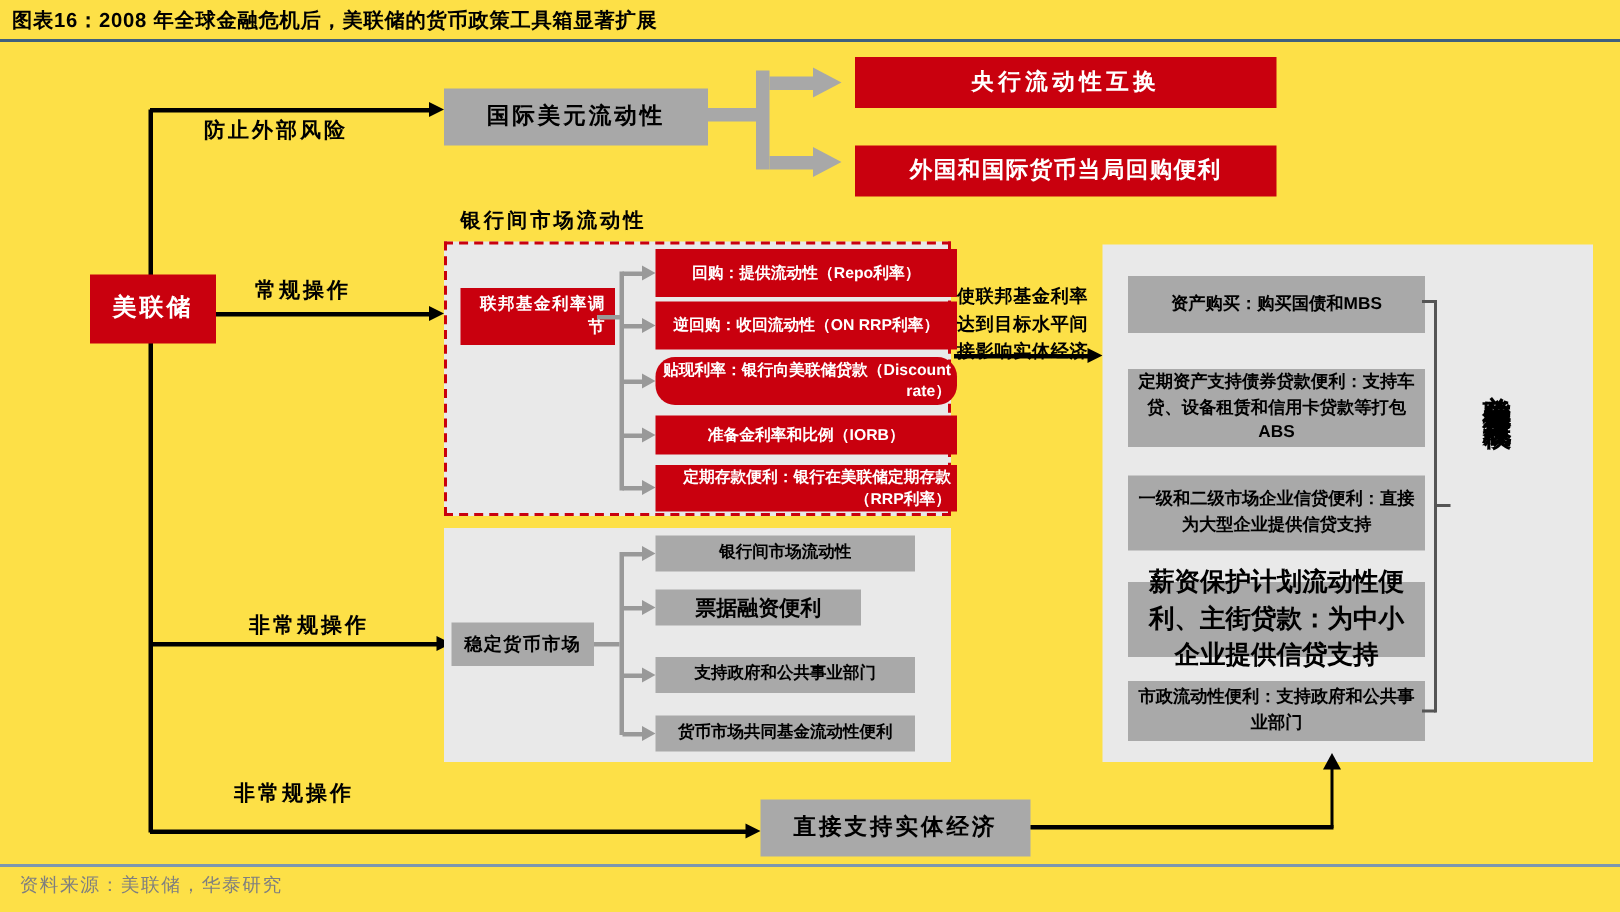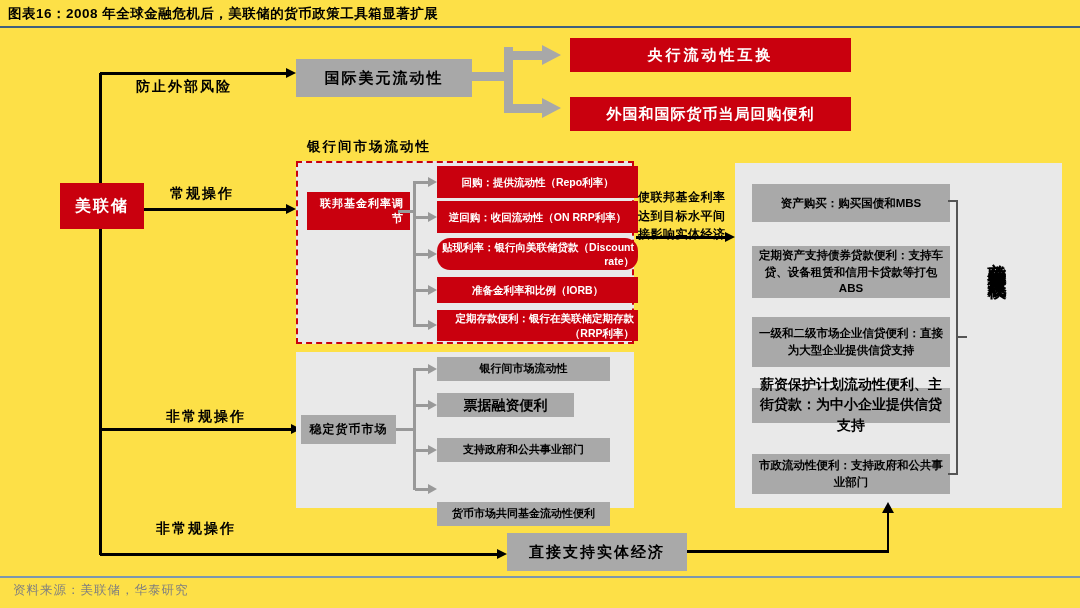--- a/index.html
+++ b/index.html
@@ -91,21 +91,21 @@
   <div class="abs rbox" style="left:437px;top:310px;width:193px;height:31px;font-size:10.5px;padding:0 4px;">定期存款便利：银行在美联储定期存款（RRP利率）</div>
 
   <div class="abs note" style="left:638px;top:188px;width:95px;">使联邦基金利率达到目标水平间接影响实体经济</div>
   <div class="abs hline" style="left:636px;top:236px;width:90px;"></div>
   <div class="abs ah-r" style="left:725px;top:232px;"></div>
 
   <div class="abs panel" style="left:735px;top:163px;width:327px;height:345px;"></div>
   <div class="abs gbox" style="left:752px;top:184px;width:186px;height:38px;font-size:11.5px;padding:0 6px;">资产购买：购买国债和MBS</div>
   <div class="abs gbox" style="left:752px;top:246px;width:186px;height:52px;font-size:11.5px;padding:0 6px;">定期资产支持债券贷款便利：支持车贷、设备租赁和信用卡贷款等打包ABS</div>
   <div class="abs gbox" style="left:752px;top:317px;width:186px;height:50px;font-size:11.5px;padding:0 6px;">一级和二级市场企业信贷便利：直接为大型企业提供信贷支持</div>
-  <div class="abs gbox" style="left:752px;top:388px;width:186px;height:35px;font-size:14px;padding:0 6px;font-family:Liberation Mono, monospace;">薪资保护计划流动性便利、主街贷款：为中小企业提供信贷支持</div>
+  <div class="abs gbox" style="left:752px;top:388px;width:186px;height:50px;font-size:17px;padding:0 6px;">薪资保护计划流动性便利、主街贷款：为中小企业提供信贷支持</div>
   <div class="abs gbox" style="left:752px;top:454px;width:186px;height:40px;font-size:11.5px;padding:0 6px;">市政流动性便利：支持政府和公共事业部门</div>
 
   <div class="abs" style="left:956px;top:200px;width:2px;height:275px;background:#555;"></div>
   <div class="abs" style="left:948px;top:200px;width:9px;height:2px;background:#555;"></div>
   <div class="abs" style="left:948px;top:473px;width:9px;height:2px;background:#555;"></div>
   <div class="abs" style="left:958px;top:336px;width:9px;height:2px;background:#555;"></div>
   <div class="abs vtext" style="left:984px;top:248px;height:205px;">美联储资产负债表规模</div>
 
   <div class="abs edge-lbl" style="left:166px;top:408px;">非常规操作</div>
   <div class="abs hline" style="left:100px;top:428px;width:192px;"></div>
@@ -122,21 +122,21 @@
   <div class="abs sline" style="left:415px;top:404px;width:13px;height:2.5px;"></div>
   <div class="abs sah-r" style="left:428px;top:400px;"></div>
   <div class="abs sline" style="left:415px;top:449px;width:13px;height:2.5px;"></div>
   <div class="abs sah-r" style="left:428px;top:445px;"></div>
   <div class="abs sline" style="left:415px;top:488px;width:13px;height:2.5px;"></div>
   <div class="abs sah-r" style="left:428px;top:484px;"></div>
 
   <div class="abs gbox" style="left:437px;top:357px;width:173px;height:24px;font-size:11px;">银行间市场流动性</div>
   <div class="abs gbox" style="left:437px;top:393px;width:137px;height:24px;font-size:14px;">票据融资便利</div>
   <div class="abs gbox" style="left:437px;top:438px;width:173px;height:24px;font-size:11px;">支持政府和公共事业部门</div>
-  <div class="abs gbox" style="left:437px;top:502px;width:173px;height:24px;font-size:11px;">货币市场共同基金流动性便利</div>
+  <div class="abs gbox" style="left:437px;top:477px;width:173px;height:24px;font-size:11px;">货币市场共同基金流动性便利</div>
 
   <div class="abs edge-lbl" style="left:156px;top:520px;">非常规操作</div>
   <div class="abs hline" style="left:100px;top:553px;width:398px;"></div>
   <div class="abs ah-r" style="left:497px;top:549px;"></div>
   <div class="abs gbox" style="left:507px;top:533px;width:180px;height:38px;font-size:15px;letter-spacing:2px;">直接支持实体经济</div>
 
   <div class="abs hline" style="left:687px;top:550px;width:202px;"></div>
   <div class="abs vline" style="left:886.5px;top:511px;height:41px;"></div>
   <div class="abs ah-u" style="left:882px;top:502px;"></div>
 

